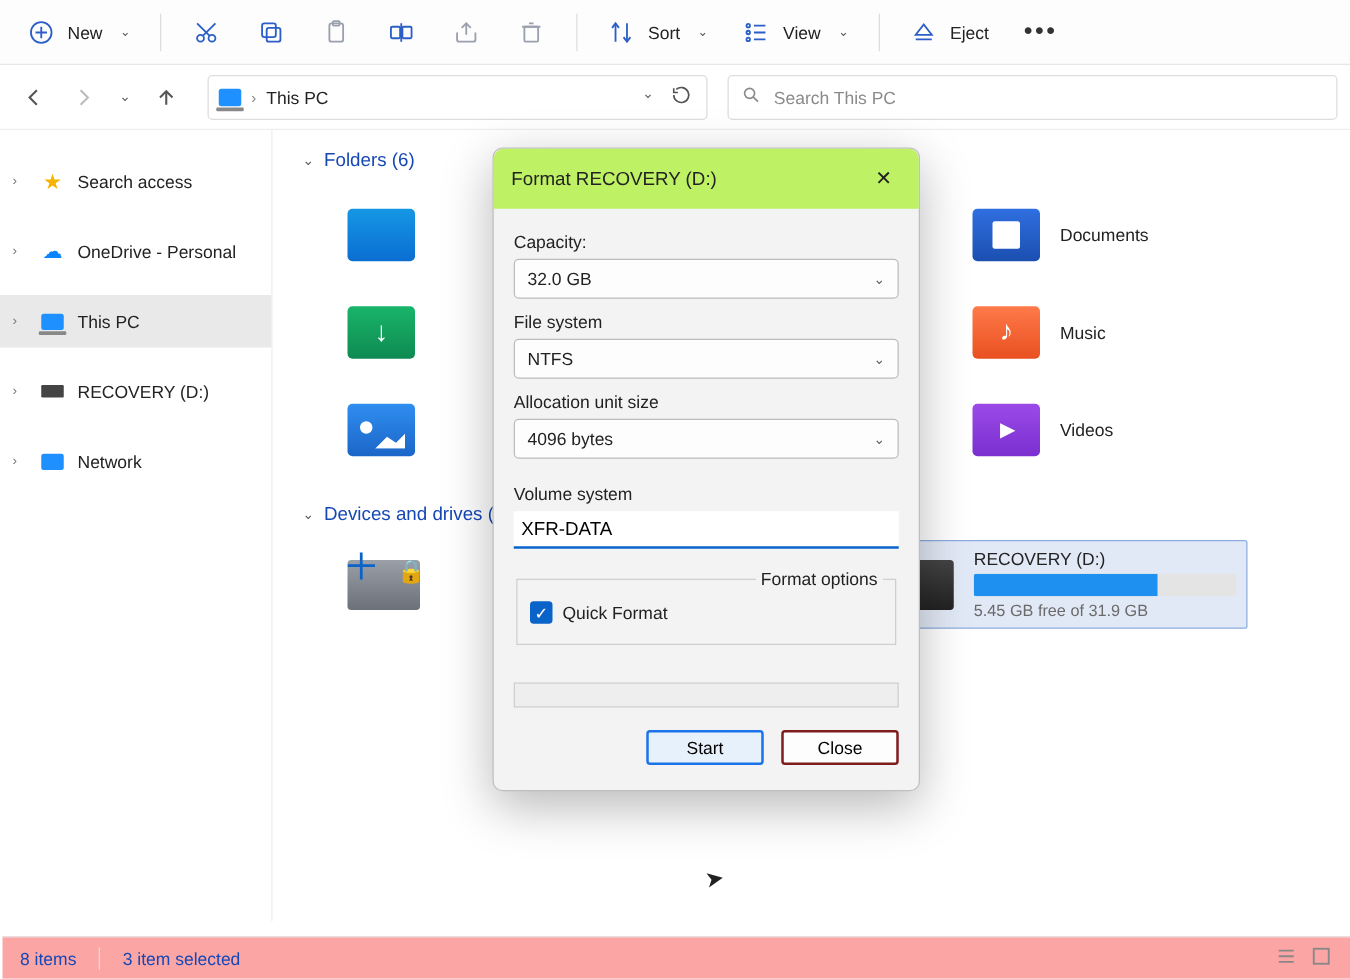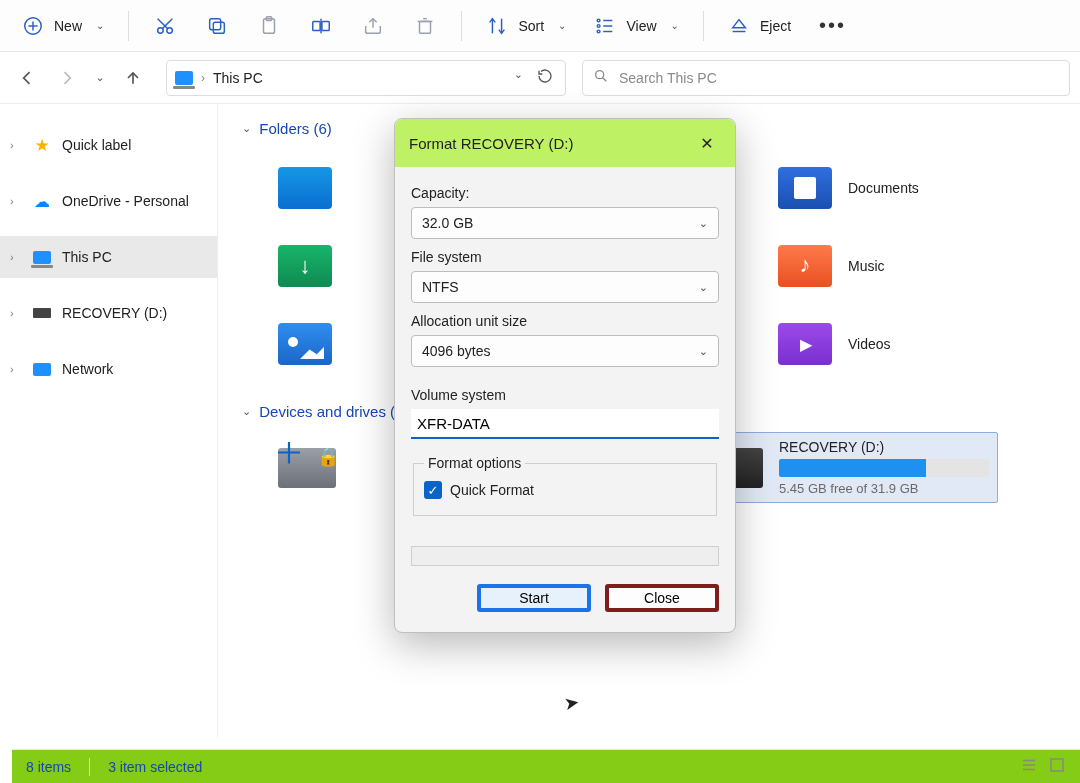--- a/index.html
+++ b/index.html
@@ -174,28 +174,28 @@
     content:"🔒"; position:absolute; right:-4px; top:-2px; font-size:18px;
   }
   .drive-tile .dicon.rec{ background:linear-gradient(#444,#222); }
   .drive-info{ display:flex; flex-direction:column; gap:4px; width: 210px;}
   .drive-bar { width:210px; height:18px; background:#e4e4e4; position:relative; border-radius:2px; overflow:hidden;}
   .drive-bar .fill{ position:absolute; left:0; top:0; bottom:0; background:#1e90ef;}
   .drive-sub{ color:#6a6a6a; font-size:13px;}
 
   
   .statusbar{
-    position:absolute; left:12px; right:0; bottom:0;
+    position:absolute; left:2px; right:0; bottom:0;
     height:34px;
     border-top:1px solid #e6e6e6;
     display:flex; align-items:center;
     padding:4px 14px;
     gap:18px;
     color:#1547b5;
-    background:#84cc16;
+    background:#fca5a5;
     font-size:14px;
   }
   .statusbar .sep{ width:1px; height:18px; background:#ddd;}
   .view-toggle{ margin-left:auto; display:flex; gap:10px; color:#888;}
 
   
   .dialog{
     position:absolute;
     left: 394px; top:118px;
     width: 342px;
@@ -232,37 +232,37 @@
     height:30px;
     border:none; border-bottom:2px solid #0a63c9;
     padding:0 6px; font-size:15px;
     background:#fff;
   }
   .dlg-fieldset{
     border:1px solid #cfcfcf;
     padding:10px 10px 16px;
     margin-top:10px;
   }
-  .dlg-fieldset legend{ padding:0 4px; font-size:14px; }
+  .dlg-fieldset legend{ padding:0 4px; font-size:14px;text-align:right; }
   .chk-row{ display:flex; align-items:center; gap:8px; }
   .chk{
     width:18px; height:18px; border-radius:3px;
     background:#0a63c9; color:#fff; font-size:13px;
     display:flex; align-items:center; justify-content:center;
   }
   .dlg-progress{
     height:20px; border:1px solid #cfcfcf; background:#eee; margin:18px 16px 0;
   }
   .dlg-actions{
     display:flex; justify-content:flex-end; gap:14px;
     padding:18px 16px 20px;
   }
   .dlg-actions button{
-    width:114px; height:28px;
-    border:4px solid #7f1d1d; border-radius:3px;
+    width:94px; height:28px;
+    border:2px solid #7f1d1d; border-radius:3px;
     background:#fdfdfd;
     font-size:14px;
   }
   .dlg-actions button.primary{
     background:#e7f1fb;
     border-color:#1a73e8;
   }
   .cursor{
     position:absolute;
     left:564px; top:692px;
@@ -431,21 +431,21 @@
     </span>
     <span>Search This PC</span>
   </div>
 </div>
 
 <div class="main">
   <div class="sidebar">
     <div class="side-item">
       <span class="side-caret">›</span>
       <span class="side-icon star">★</span>
-      <span>Quick label</span>
+      <span>Search access</span>
     </div>
     <div class="side-item" style="margin-top:14px;">
       <span class="side-caret">›</span>
       <span class="side-icon cloud">☁</span>
       <span>OneDrive - Personal</span>
     </div>
     <div class="side-item selected" style="margin-top:14px;">
       <span class="side-caret">›</span>
       <span class="side-icon">
           <span class="pc-mini"></span>

